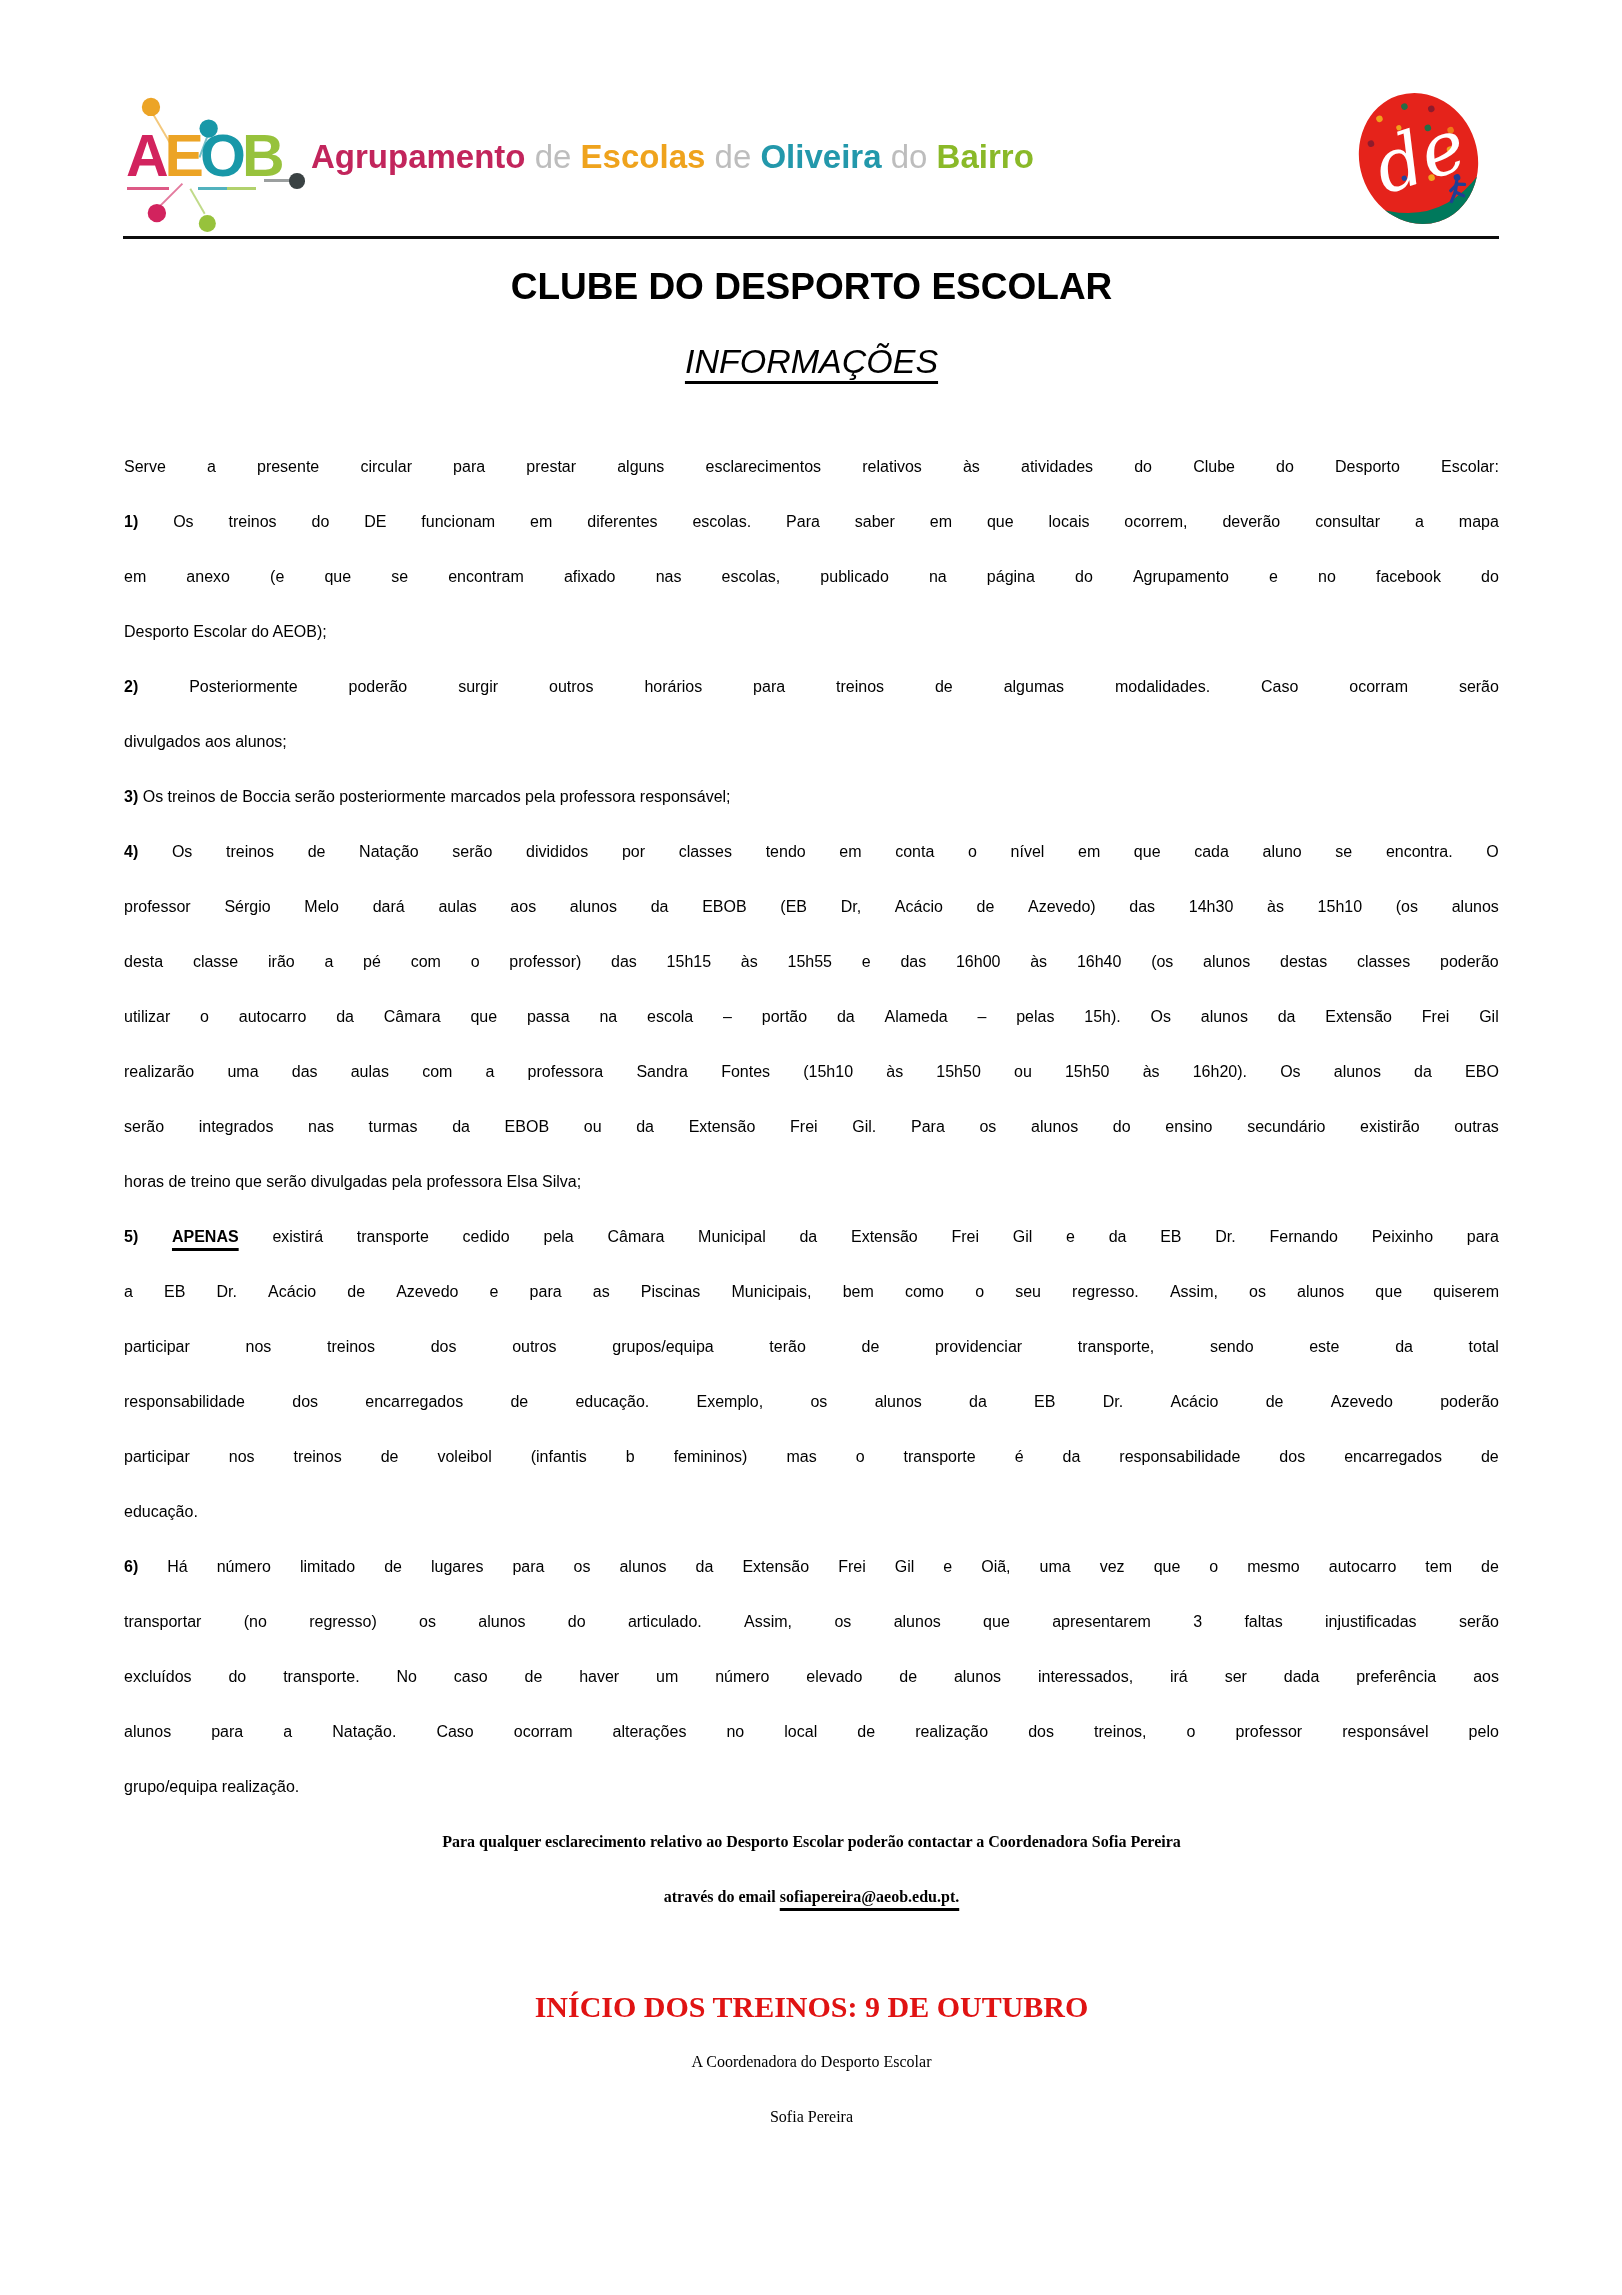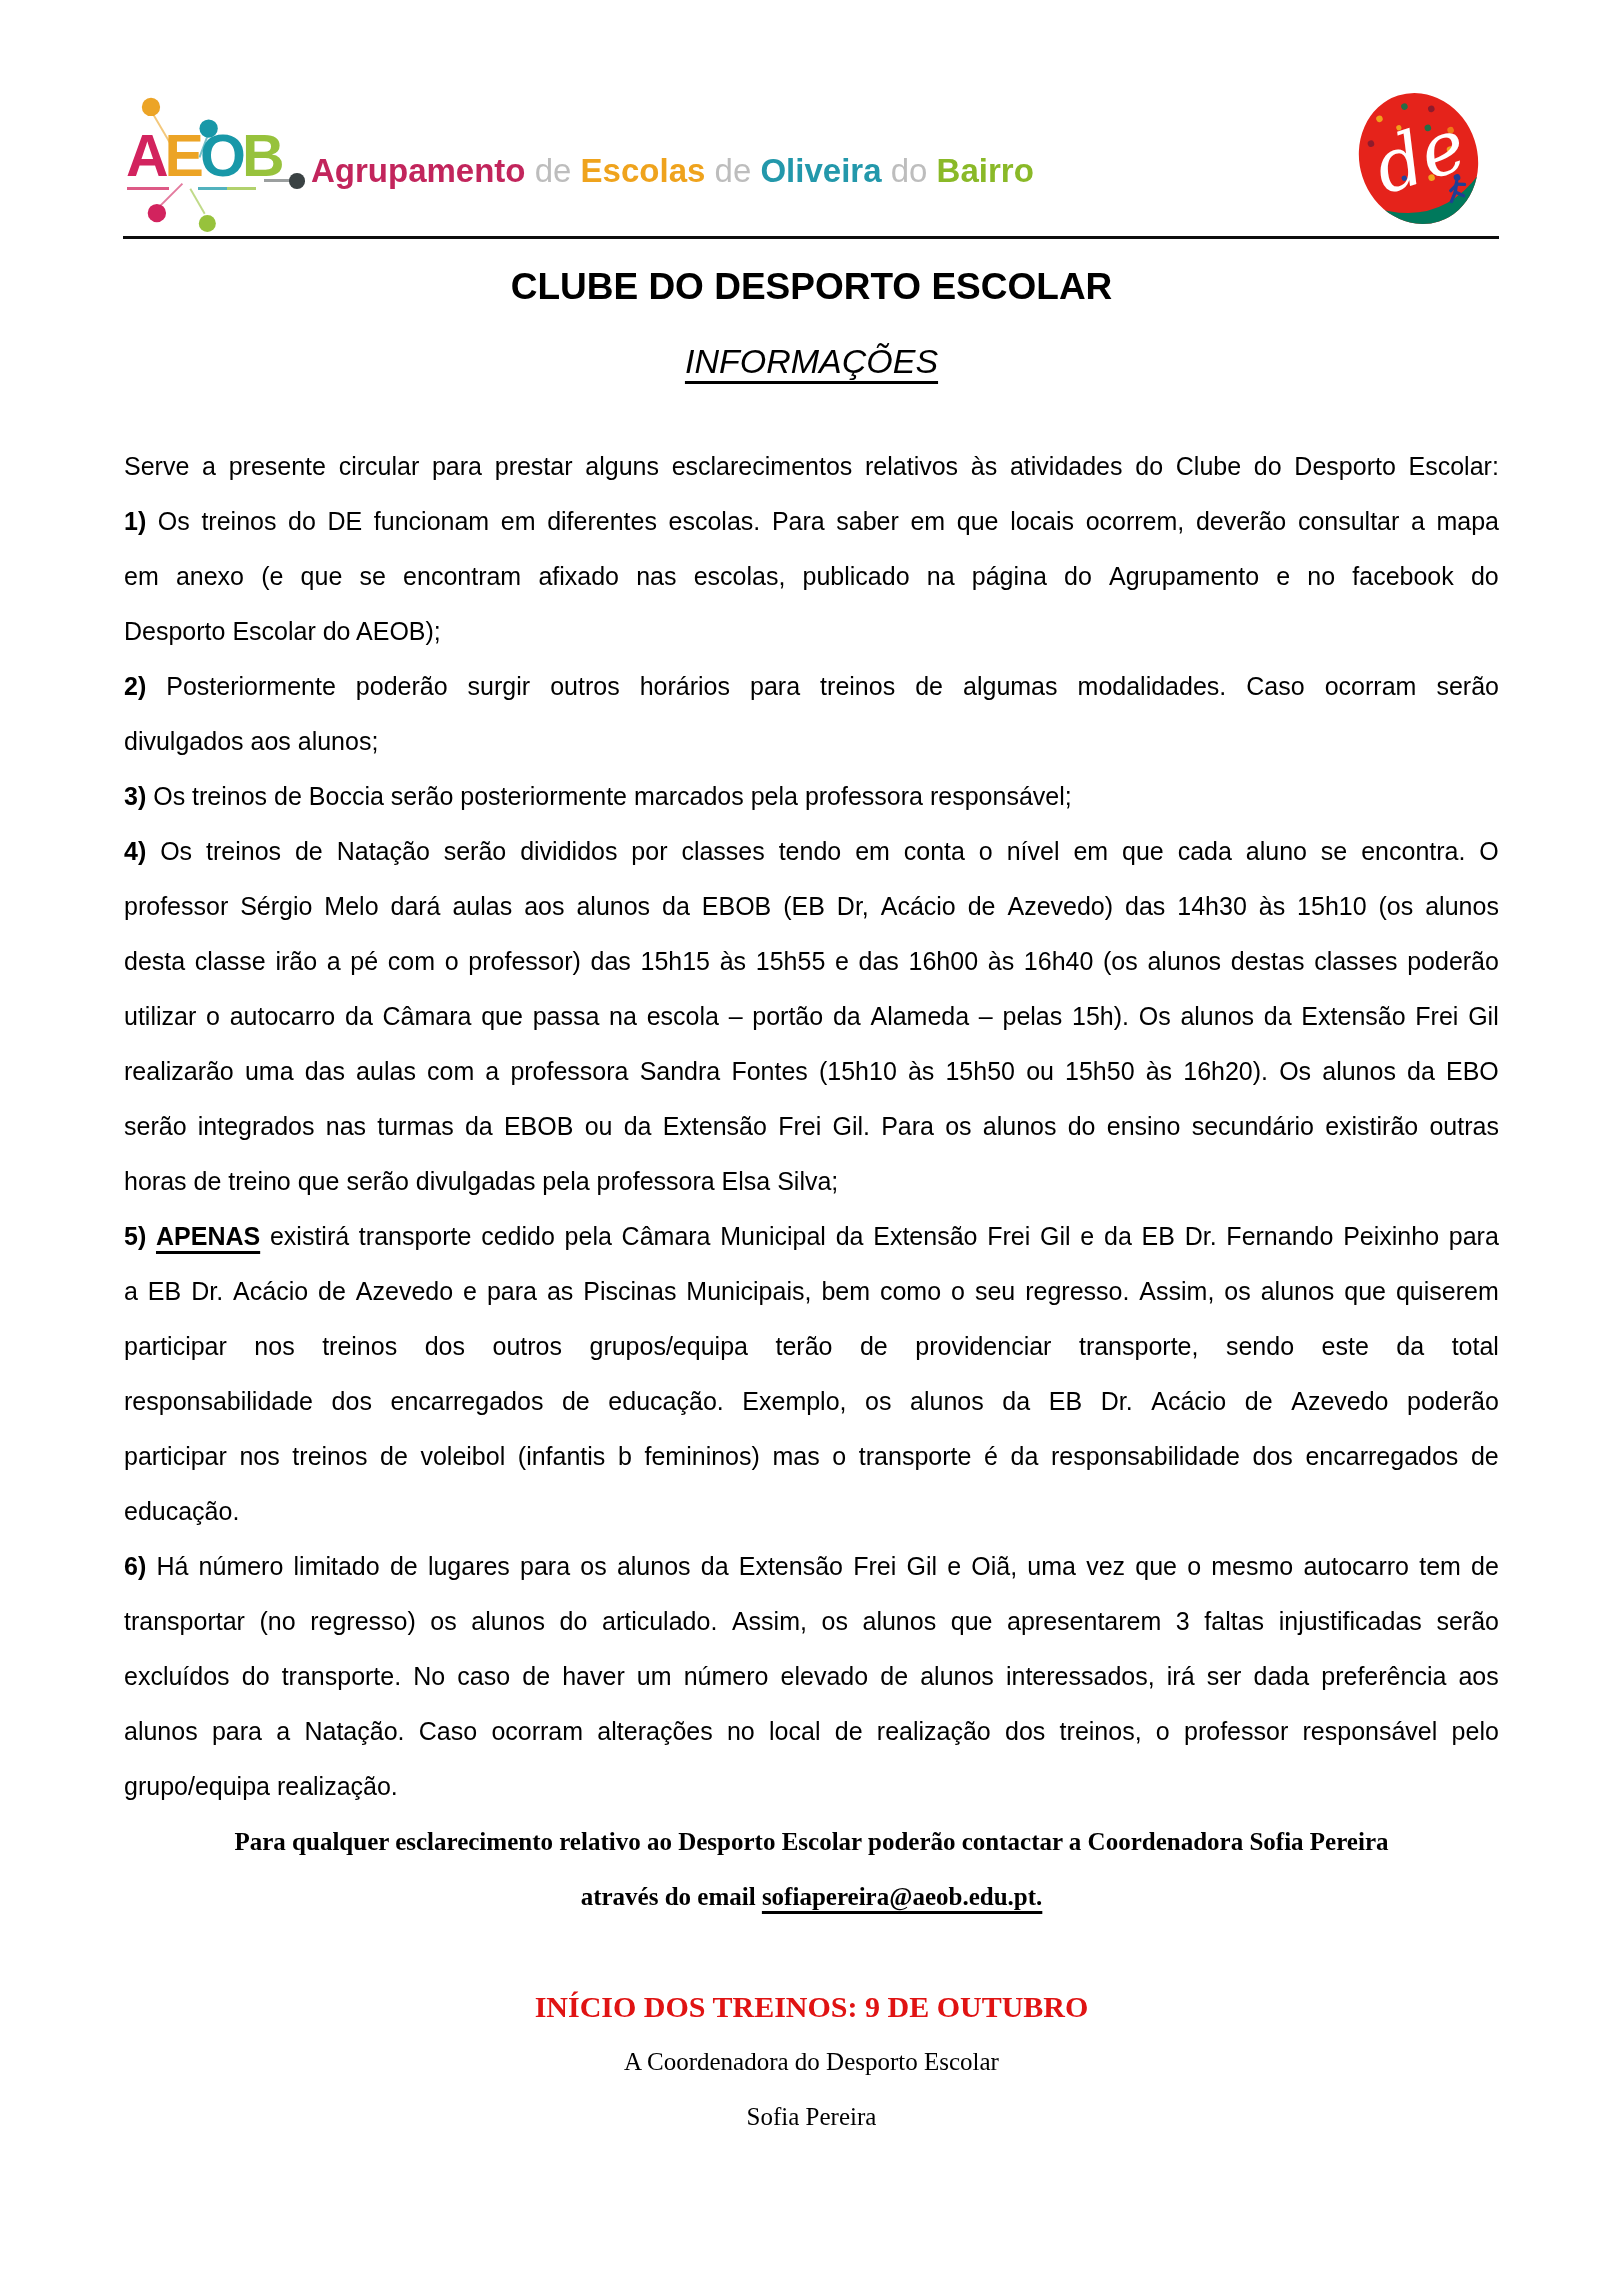--- a/index.html
+++ b/index.html
@@ -29,21 +29,21 @@
   .aeob-sub.left{ left:5.2px; width:42px; background:#d2235e; }
   .aeob-sub.right{ left:76px; width:58px;
     background:linear-gradient(90deg,#1898a8 0 50%,#97c23c 50% 100%); }
 
   
   .connector-line{ position:absolute; left:264px; top:179px; width:27.5px; height:3.3px; background:#9b9f9f; }
   .connector-dot{ position:absolute; left:289px; top:173px; width:15.7px; height:15.7px; border-radius:50%; background:#3a4243; }
 
   
   .org-name{
-    position:absolute; left:311px; top:149px; height:43px; line-height:43px;
+    position:absolute; left:311px; top:135px; height:43px; line-height:43px;
     font-size:33px; font-weight:bold; white-space:nowrap;text-align:right;
   }
   .org-name span{ margin-right:9.2px; }
   .org-name span.light{ font-weight:normal; }
 
   
   .logo-de{ position:absolute; left:1353px; top:89px; }
 
   
   .doc-title{
@@ -51,21 +51,21 @@
     text-align:center; font-size:37px; font-weight:bold; line-height:46px;
   }
   .doc-subtitle{
     position:absolute; left:124px; right:124px; top:340px;
     text-align:center; font-size:34px; font-weight:normal; line-height:43px;
   }
   .doc-subtitle span{ text-decoration:underline; text-decoration-thickness:3.3px; text-underline-offset:7.9px;font-style:italic; }
 
   
   #body-lines{ position:absolute; left:124px; right:124px; top:439px; }
-  .line{ height:55px; line-height:55px; font-size:25px; }
+  .line{ height:55px; line-height:55px; font-size:16px; }
   .line.j{ display:flex; justify-content:space-between; }
   .line.l{ white-space:pre; }
   .line.c{ text-align:center; white-space:nowrap;font-family:Liberation Serif, serif; }
   .line .b{ font-weight:bold; }
   .line .u{ text-decoration:underline; text-decoration-thickness:2.6px; text-underline-offset:5.9px; }
   .line.notice{ font-size:30px; }
 </style>
 </head>
 <body>
 

